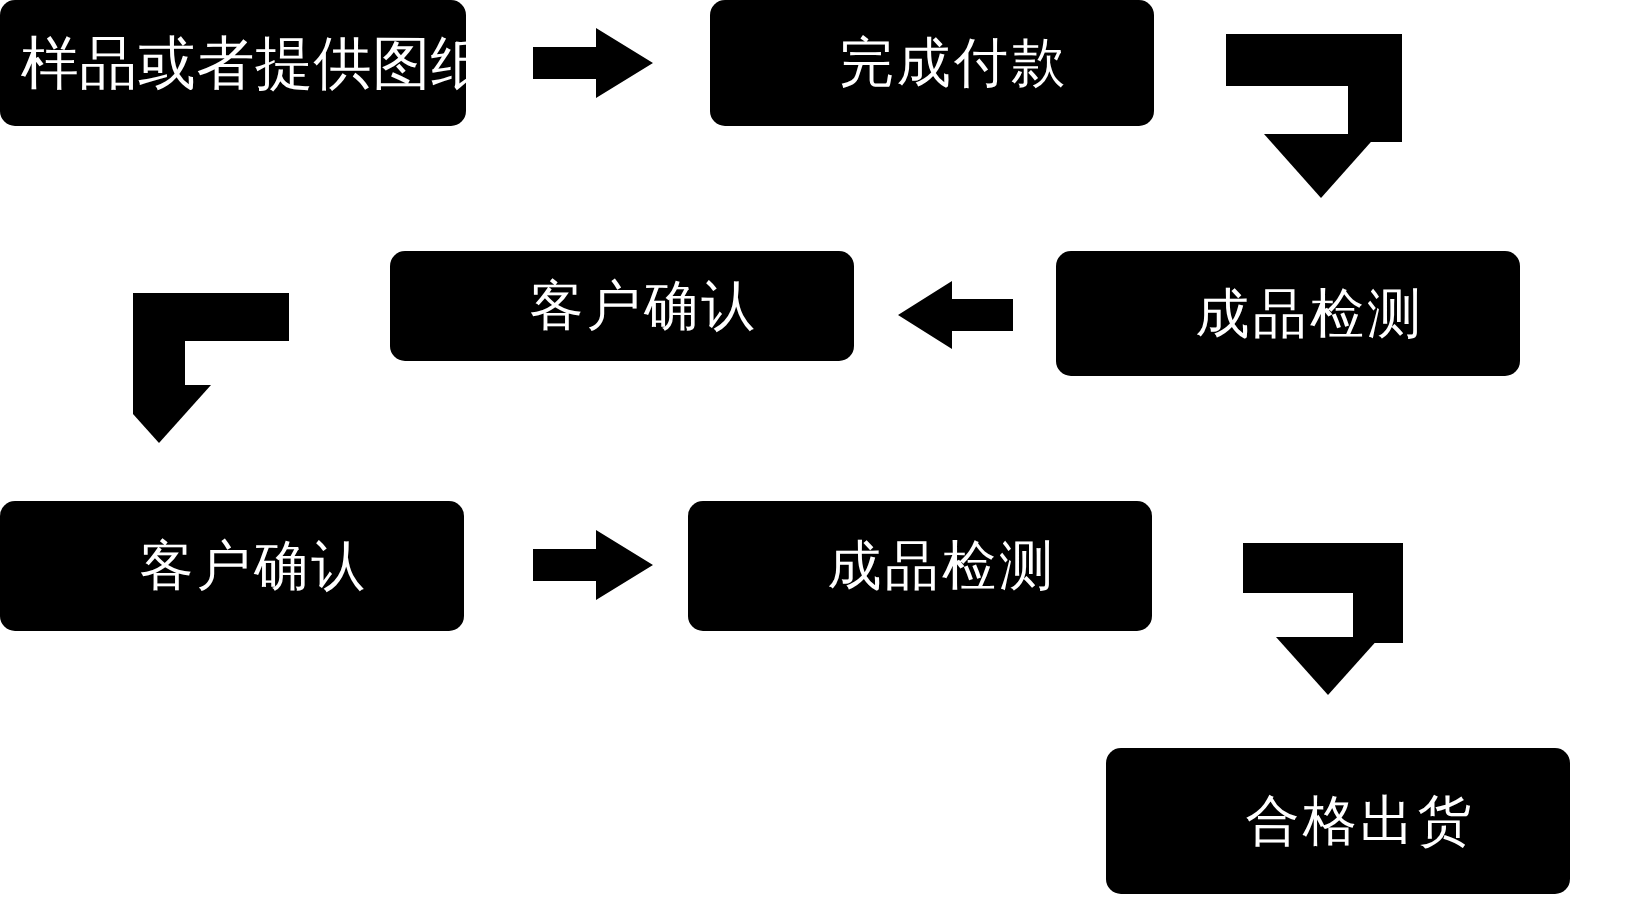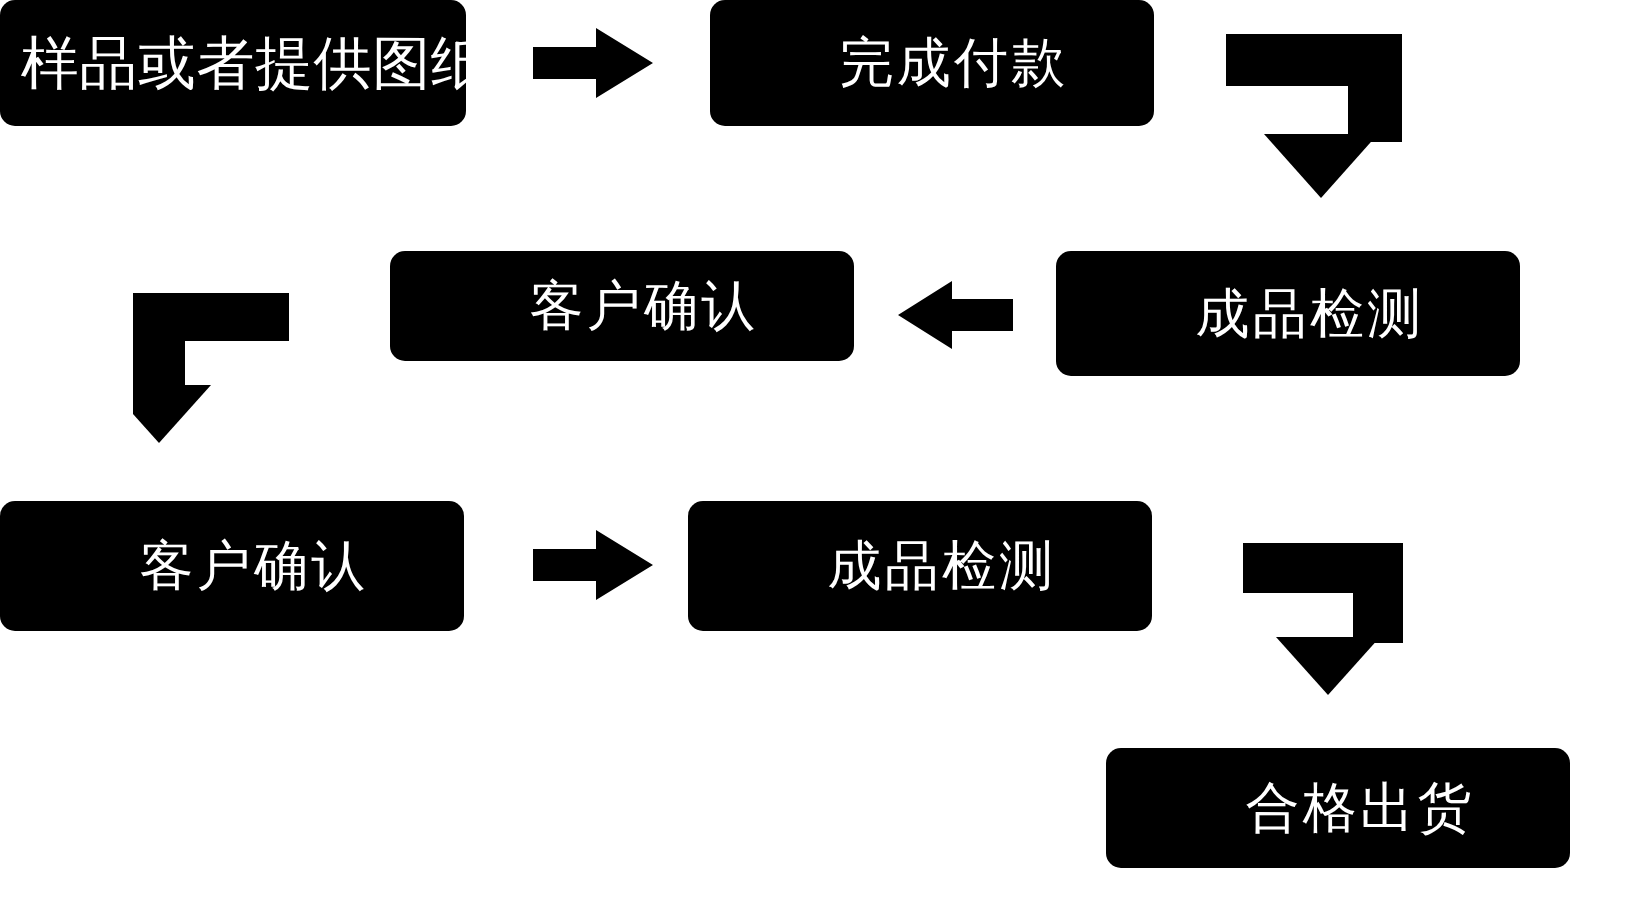--- a/index.html
+++ b/index.html
@@ -41,21 +41,21 @@
   #node-sample     { left: 0px;    top: 0px;   width: 466px; height: 126px; font-size: 58px; }
   #node-sample .node-label { letter-spacing: 0.01em; }
   #node-payment    { left: 710px;  top: 0px;   width: 444px; height: 126px; font-size: 54px; }
   
   #node-confirm    { left: 390px;  top: 251px; width: 464px; height: 110px; font-size: 54px; }
   #node-drawing    { left: 1056px; top: 251px; width: 464px; height: 125px; font-size: 54px; }
   
   #node-production { left: 0px;    top: 501px; width: 464px; height: 130px; font-size: 54px; }
   #node-inspection { left: 688px;  top: 501px; width: 464px; height: 130px; font-size: 54px; }
   
-  #node-shipping   { left: 1106px; top: 748px; width: 464px; height: 120px; font-size: 54px; }
+  #node-shipping   { left: 1106px; top: 748px; width: 464px; height: 146px; font-size: 54px; }
 
   .arrow {
     position: absolute;
   }
   .arrow svg { display: block; width: 100%; height: 100%; }
   
   #arrow-sample-payment   { left: 533px;  top: 28px;  width: 120px; height: 70px; }
   #arrow-production-insp  { left: 533px;  top: 530px; width: 120px; height: 70px; }
   
   #arrow-drawing-confirm  { left: 898px;  top: 281px; width: 115px; height: 68px; }

